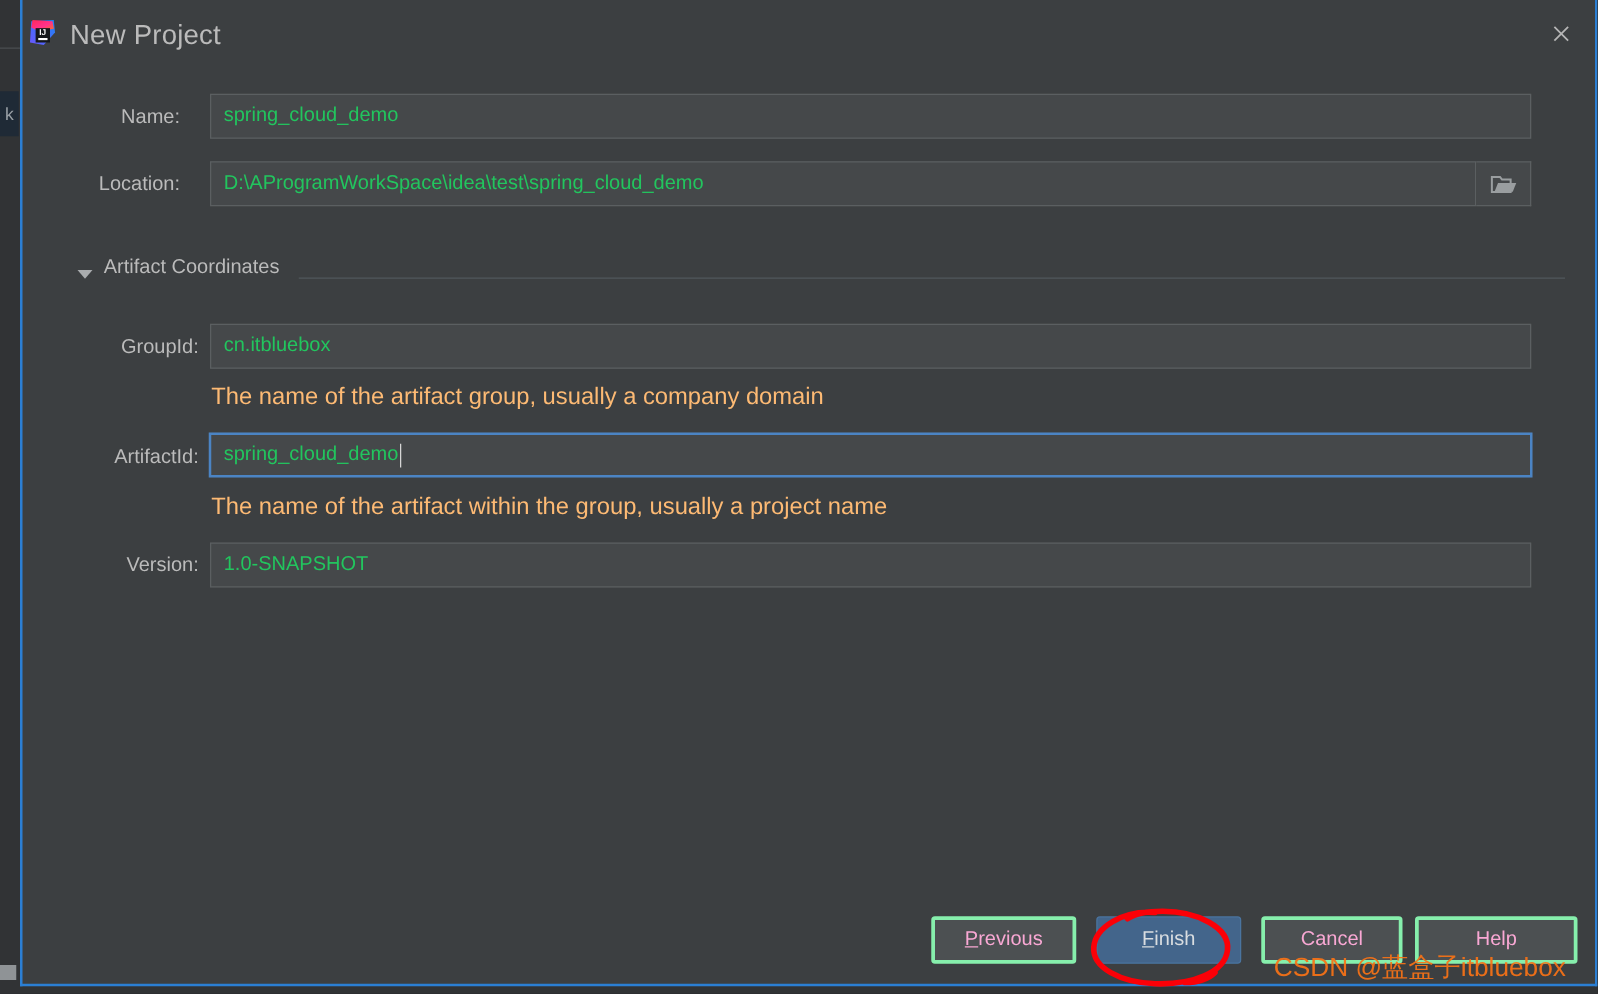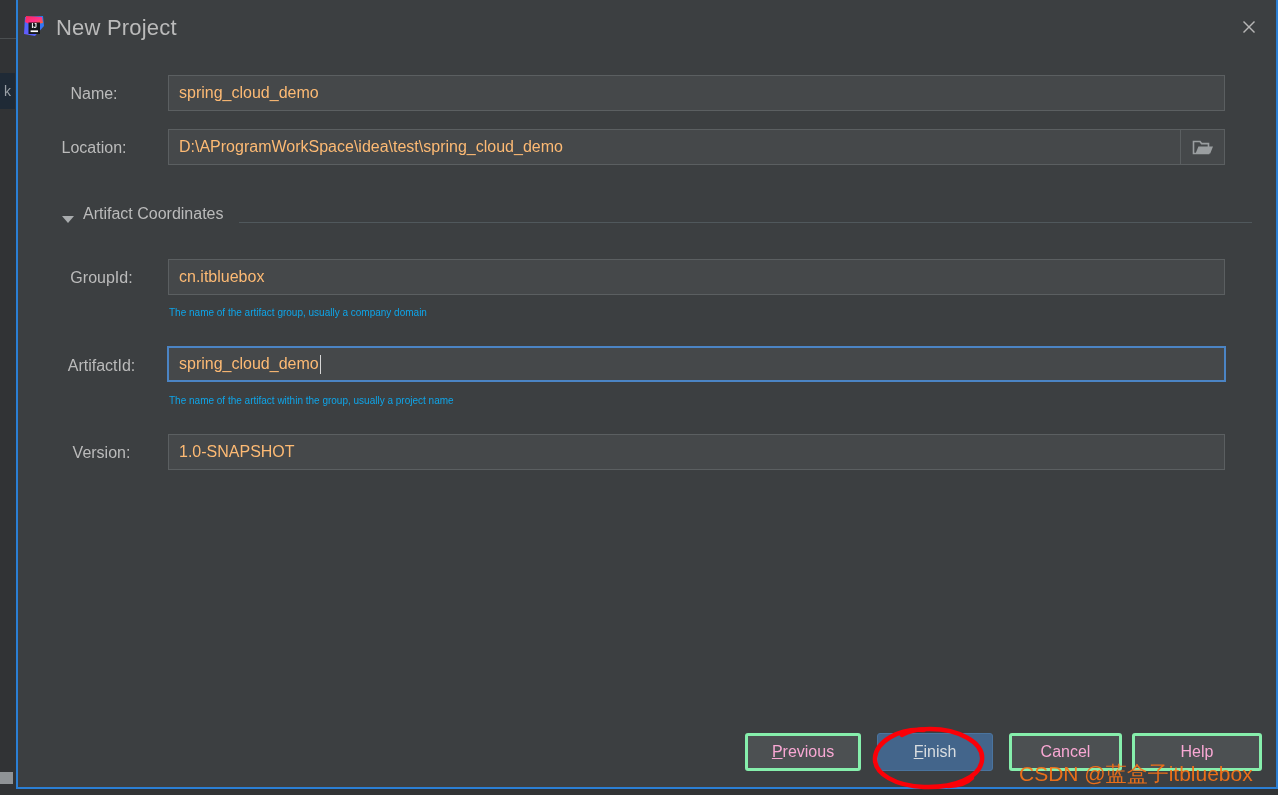--- a/index.html
+++ b/index.html
@@ -93,29 +93,29 @@
     position: absolute;
     left: 0; top: 55px;
     width: 100%;
     height: 660px;
   }
 
   .field-label {
     position: absolute;
     font-size: 16px;
     color: #bbbbbb;
-    text-align: center;
+    text-align: right;
     white-space: nowrap;
   }
 
   .text-input {
     position: absolute;
     background: #45484a;
     border: 1px solid #5b5f61;
-    color: #fdba74;
+    color: #22c55e;
     font-size: 16px;
     font-family: "Liberation Sans", "DejaVu Sans", sans-serif;
     padding: 0 10px;
     display: flex;
     align-items: center;
     height: 36px;
     white-space: nowrap;
     overflow: hidden;
   }
   .text-input.focused {
@@ -164,22 +164,22 @@
   }
   .section-rule {
     flex: 1;
     height: 1px;
     background: #50585c;
     margin-left: 6px;
   }
 
   .hint {
     position: absolute;
-    font-size: 10px;
-    color: #0ea5e9;
+    font-size: 19px;
+    color: #fdba74;
     white-space: nowrap;
   }
 
   
   .footer {
     position: absolute;
     left: 0; bottom: 0;
     width: 100%; height: 74px;
   }
   .btn {

